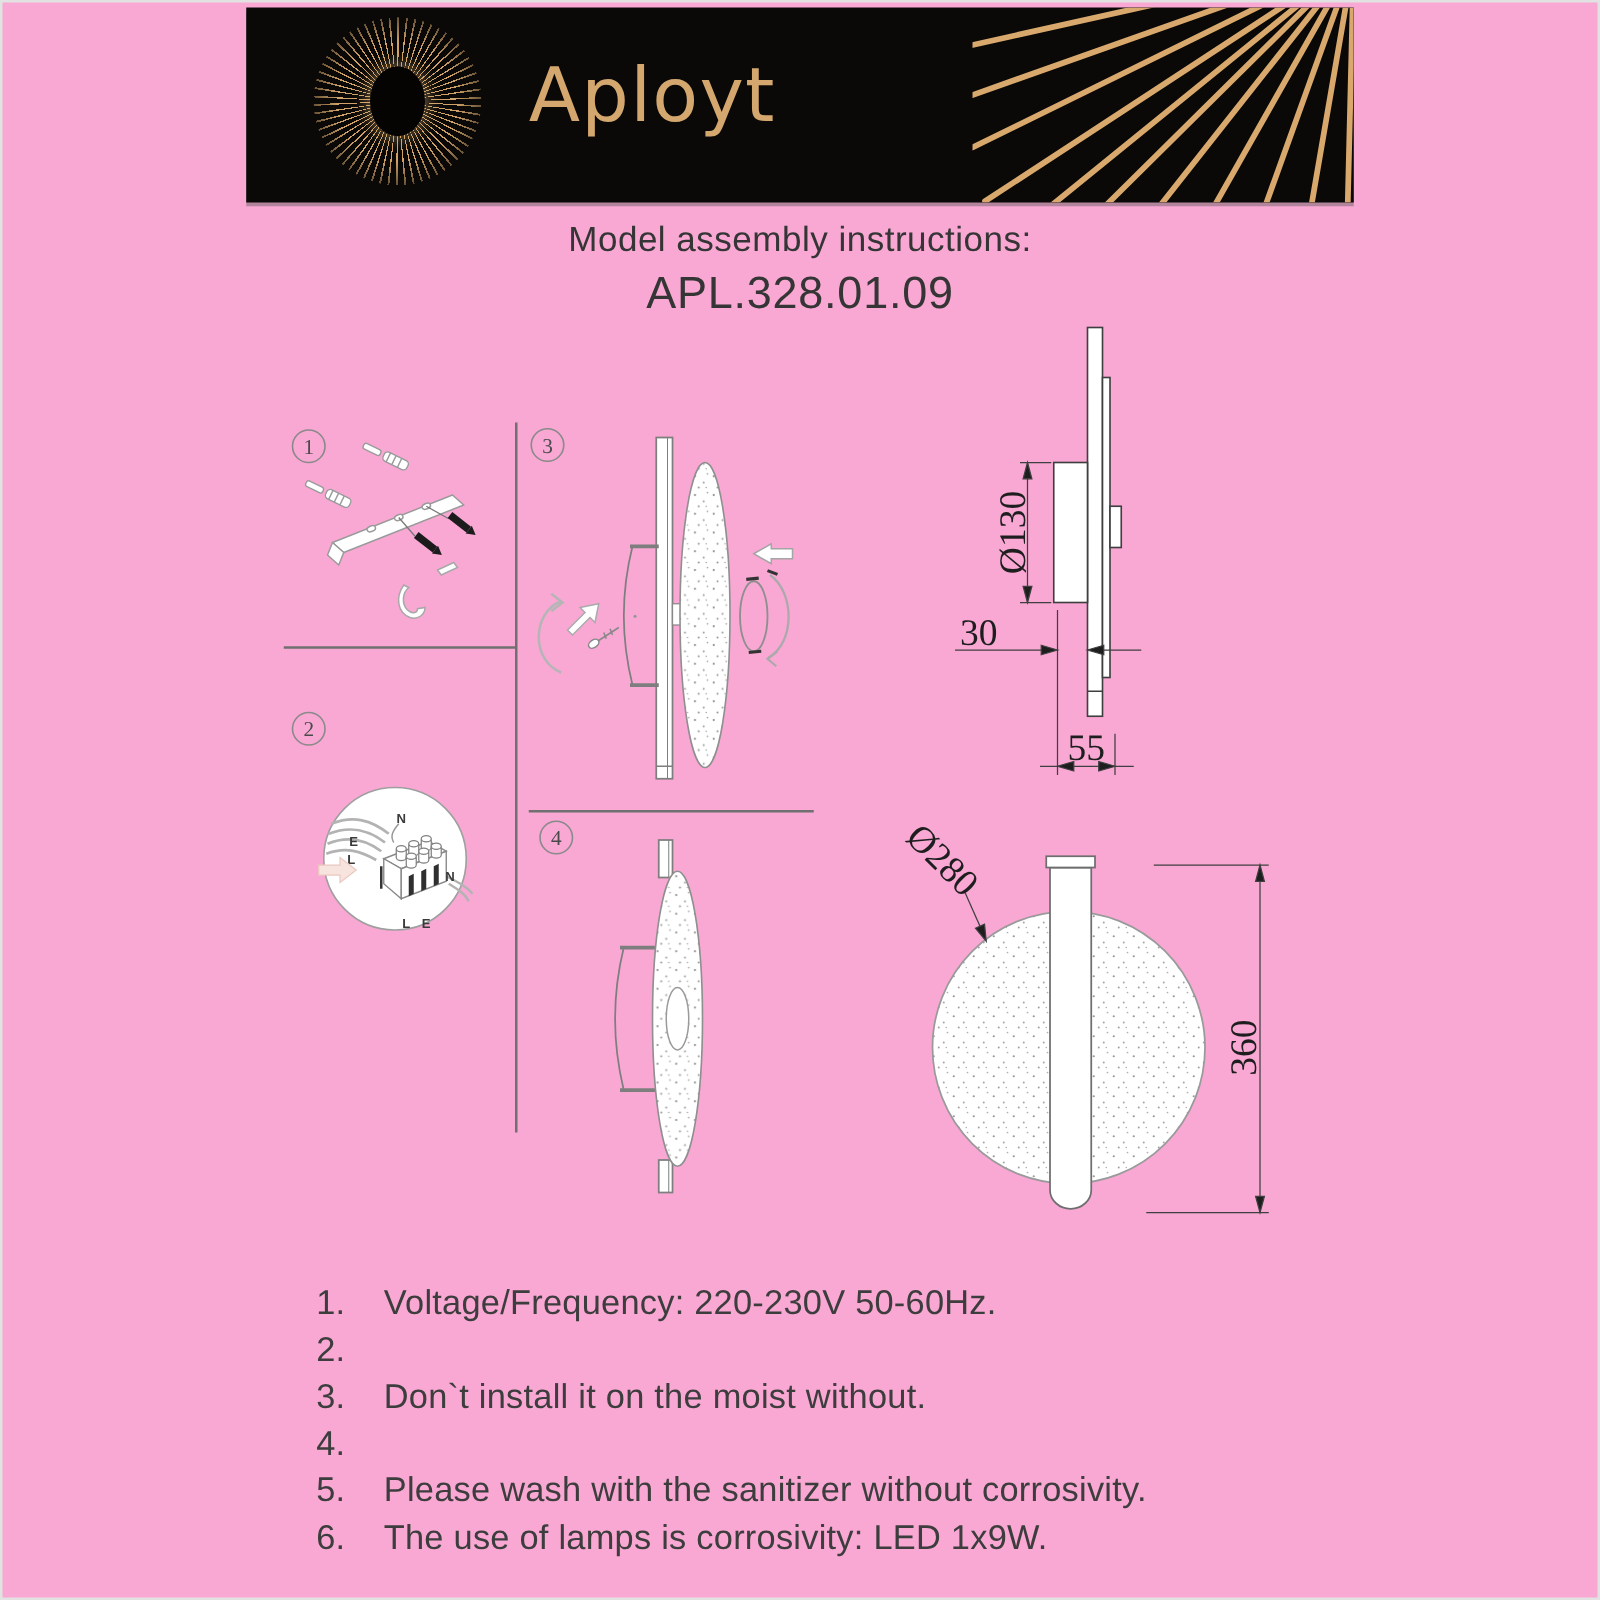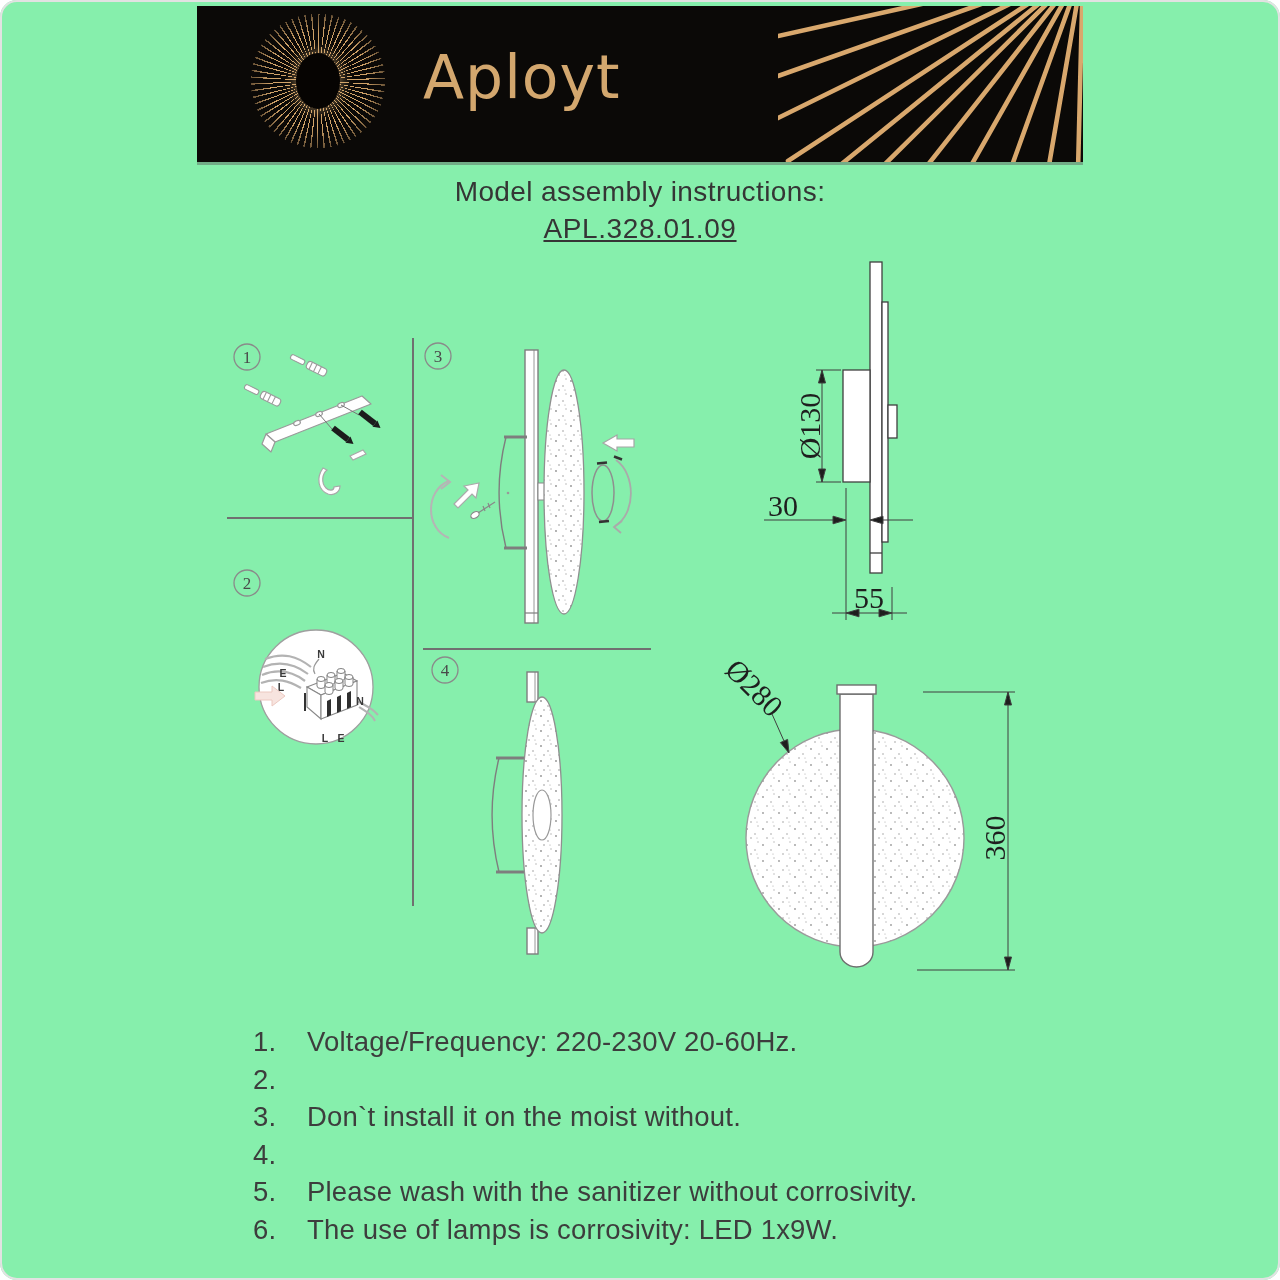--- a/index.html
+++ b/index.html
@@ -1,34 +1,34 @@
 <!DOCTYPE html>
 <html><head>
 <meta charset="utf-8">
 <style>
   html,body{margin:0;padding:0;background:#ffffff;}
-  .page{position:relative;width:1280px;height:1280px;background:#86efac;overflow:hidden;
-        font-family:"Liberation Sans",sans-serif;box-shadow:inset 0 0 0 2px #e2e2e2;border-radius:17px;}
+  .page{position:relative;width:1280px;height:1280px;background:#f9a8d4;overflow:hidden;
+        font-family:"Liberation Sans",sans-serif;box-shadow:inset 0 0 0 2px #e2e2e2;}
   
   .banner{position:absolute;left:197px;top:6px;width:886px;height:156px;background:#0b0907;
           overflow:hidden;box-shadow:0 3px 0 rgba(90,90,90,.45);}
   .burst{position:absolute;left:54px;top:8px;width:134px;height:134px;border-radius:50%;
          background:repeating-conic-gradient(rgba(219,171,110,.95) 0deg 1.3deg, rgba(11,9,7,0) 1.3deg 5.8deg);}
   .burst::before{content:'';position:absolute;inset:0;border-radius:50%;
          background:radial-gradient(circle, rgba(11,9,7,0) 0%, rgba(11,9,7,0) 50%, rgba(11,9,7,.6) 74%, #0b0907 98%);}
   .burst::after{content:'';position:absolute;left:50%;top:50%;width:44px;height:56px;
          transform:translate(-50%,-50%);background:#060402;border-radius:50%;
          box-shadow:0 0 12px 2px rgba(226,183,124,.5);}
   .brand{position:absolute;left:226px;top:36px;font-size:60px;font-weight:400;letter-spacing:1px;
          color:#d3a76e;font-family:"DejaVu Sans",sans-serif;}
   .fan{position:absolute;right:0;top:0;}
   
   .titleblock{position:absolute;left:0;top:176px;width:100%;text-align:center;color:#353535;}
   .titleblock .h{font-size:28px;letter-spacing:.4px;}
-  .titleblock .m{font-size:28px;letter-spacing:.6px;margin-top:5px;text-decoration:underline;}
+  .titleblock .m{font-size:36px;letter-spacing:.6px;margin-top:5px;}
   
   .divider{position:absolute;background:#707070;}
   
   .diag{position:absolute;}
   svg text.dimtxt{font-family:"Liberation Serif",serif;fill:#1e1e1e;}
   svg text.stepnum{font-family:"Liberation Serif",serif;fill:#4a4a4a;}
   svg text.wire{font-family:"Liberation Sans",sans-serif;font-weight:bold;fill:#3a3a3a;}
   
   .instructions{position:absolute;left:253px;top:1023px;color:#3d3d3d;}
   .instructions .row{display:flex;font-size:27.5px;line-height:37.6px;letter-spacing:.2px;}
@@ -287,21 +287,21 @@
       <polygon points="296,44 292.5,57 299.5,57" fill="#1e1e1e"></polygon>
       <polygon points="296,322 292.5,309 299.5,309" fill="#1e1e1e"></polygon>
     </g>
     <text class="dimtxt" transform="translate(35,47) rotate(45)" font-size="30" text-anchor="middle">Ø280</text>
     <text class="dimtxt" transform="translate(293,190) rotate(-90)" font-size="30" text-anchor="middle">360</text>
   </svg>
 
   <div class="instructions">
     <div class="row">
       <span class="num">1.</span>
-      <span class="txt">Voltage/Frequency: 220-230V 20-60Hz.</span>
+      <span class="txt">Voltage/Frequency: 220-230V 50-60Hz.</span>
     </div>
     <div class="row">
       <span class="num">2.</span>
     </div>
     <div class="row">
       <span class="num">3.</span>
       <span class="txt">Don`t install it on the moist without.</span>
     </div>
     <div class="row">
       <span class="num">4.</span>

